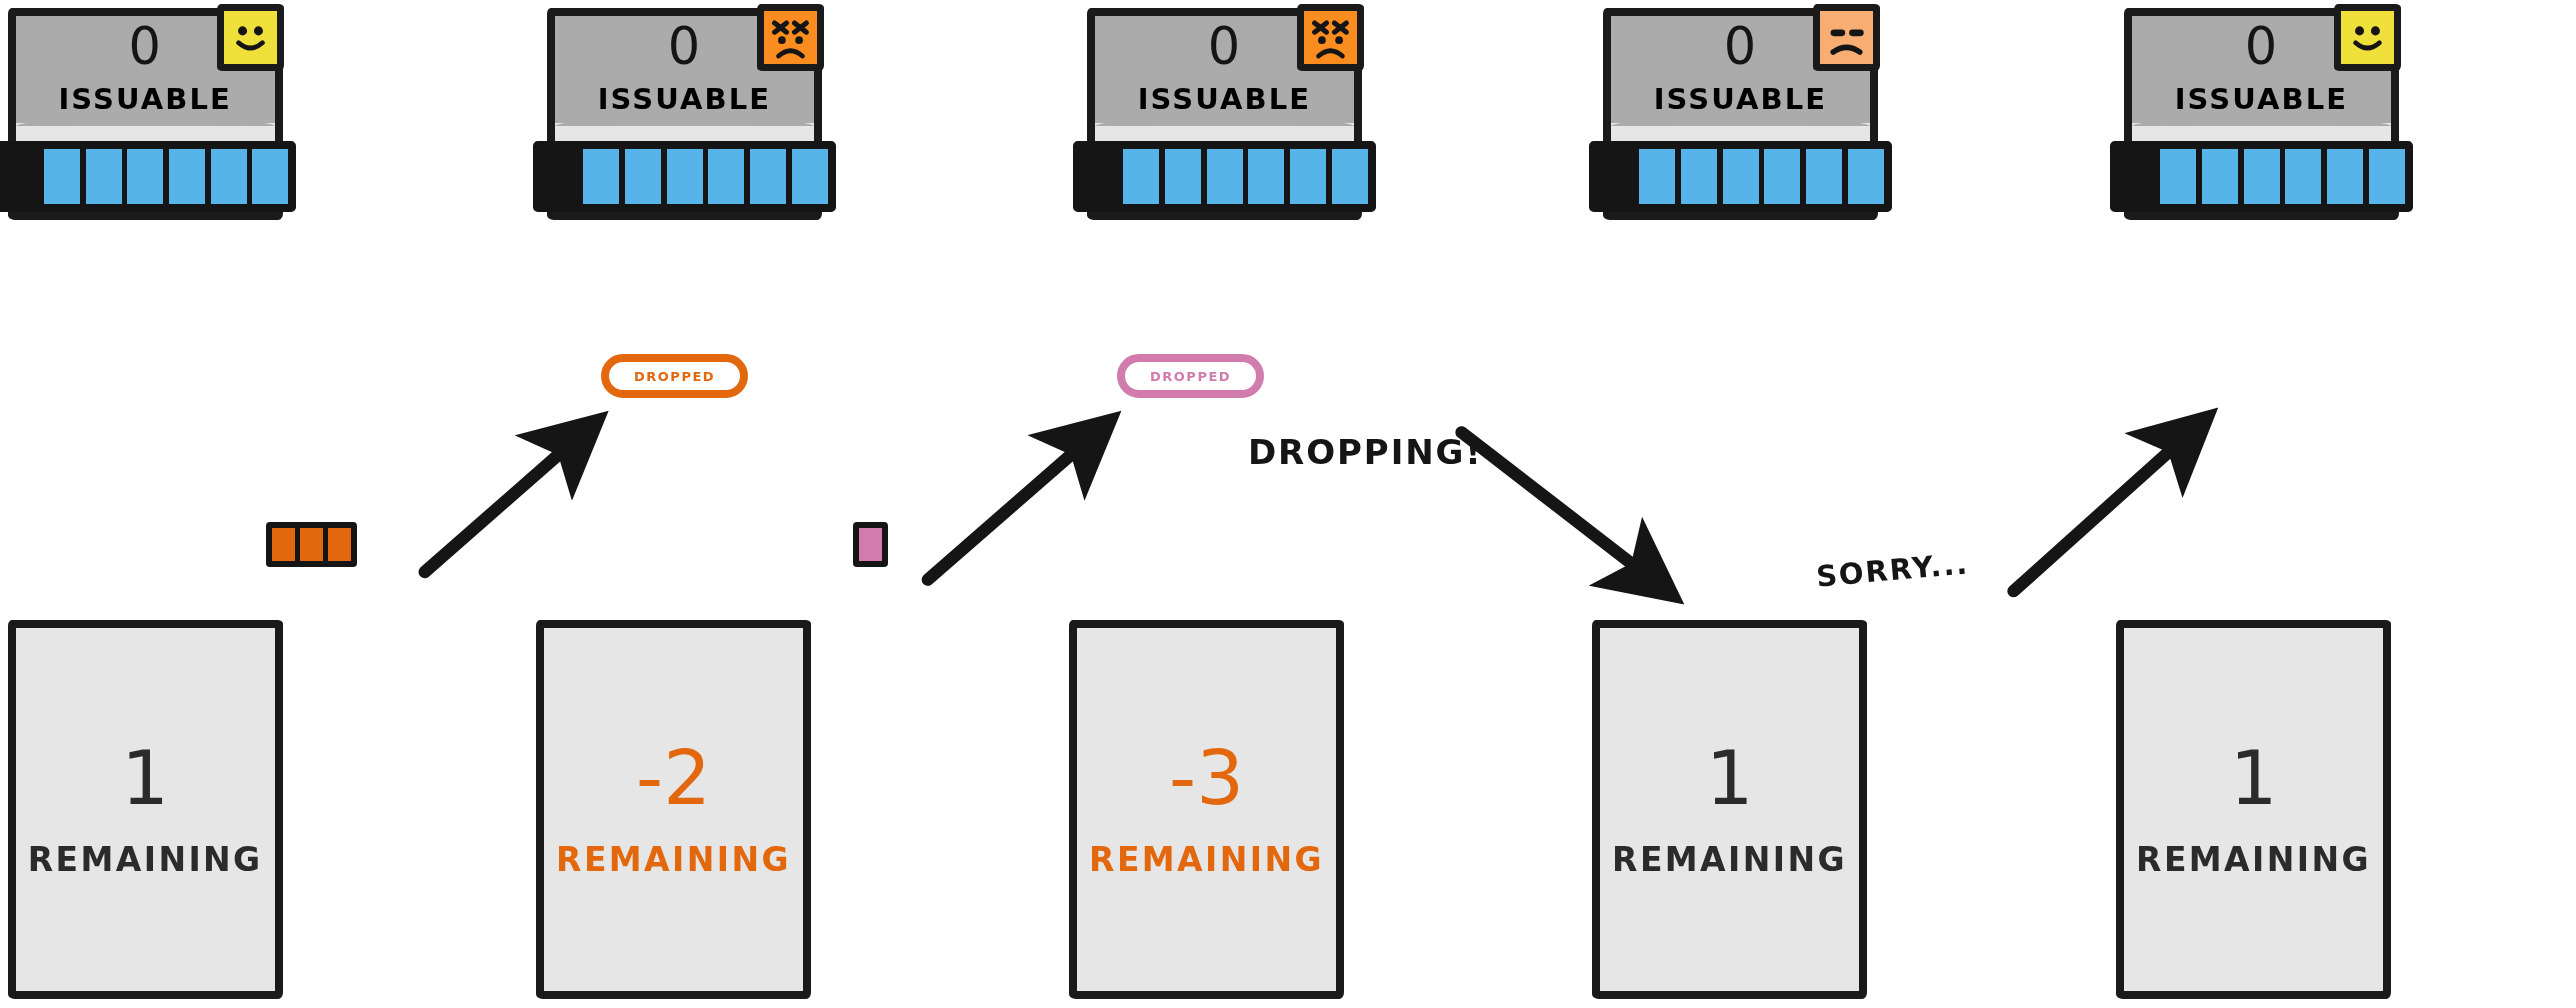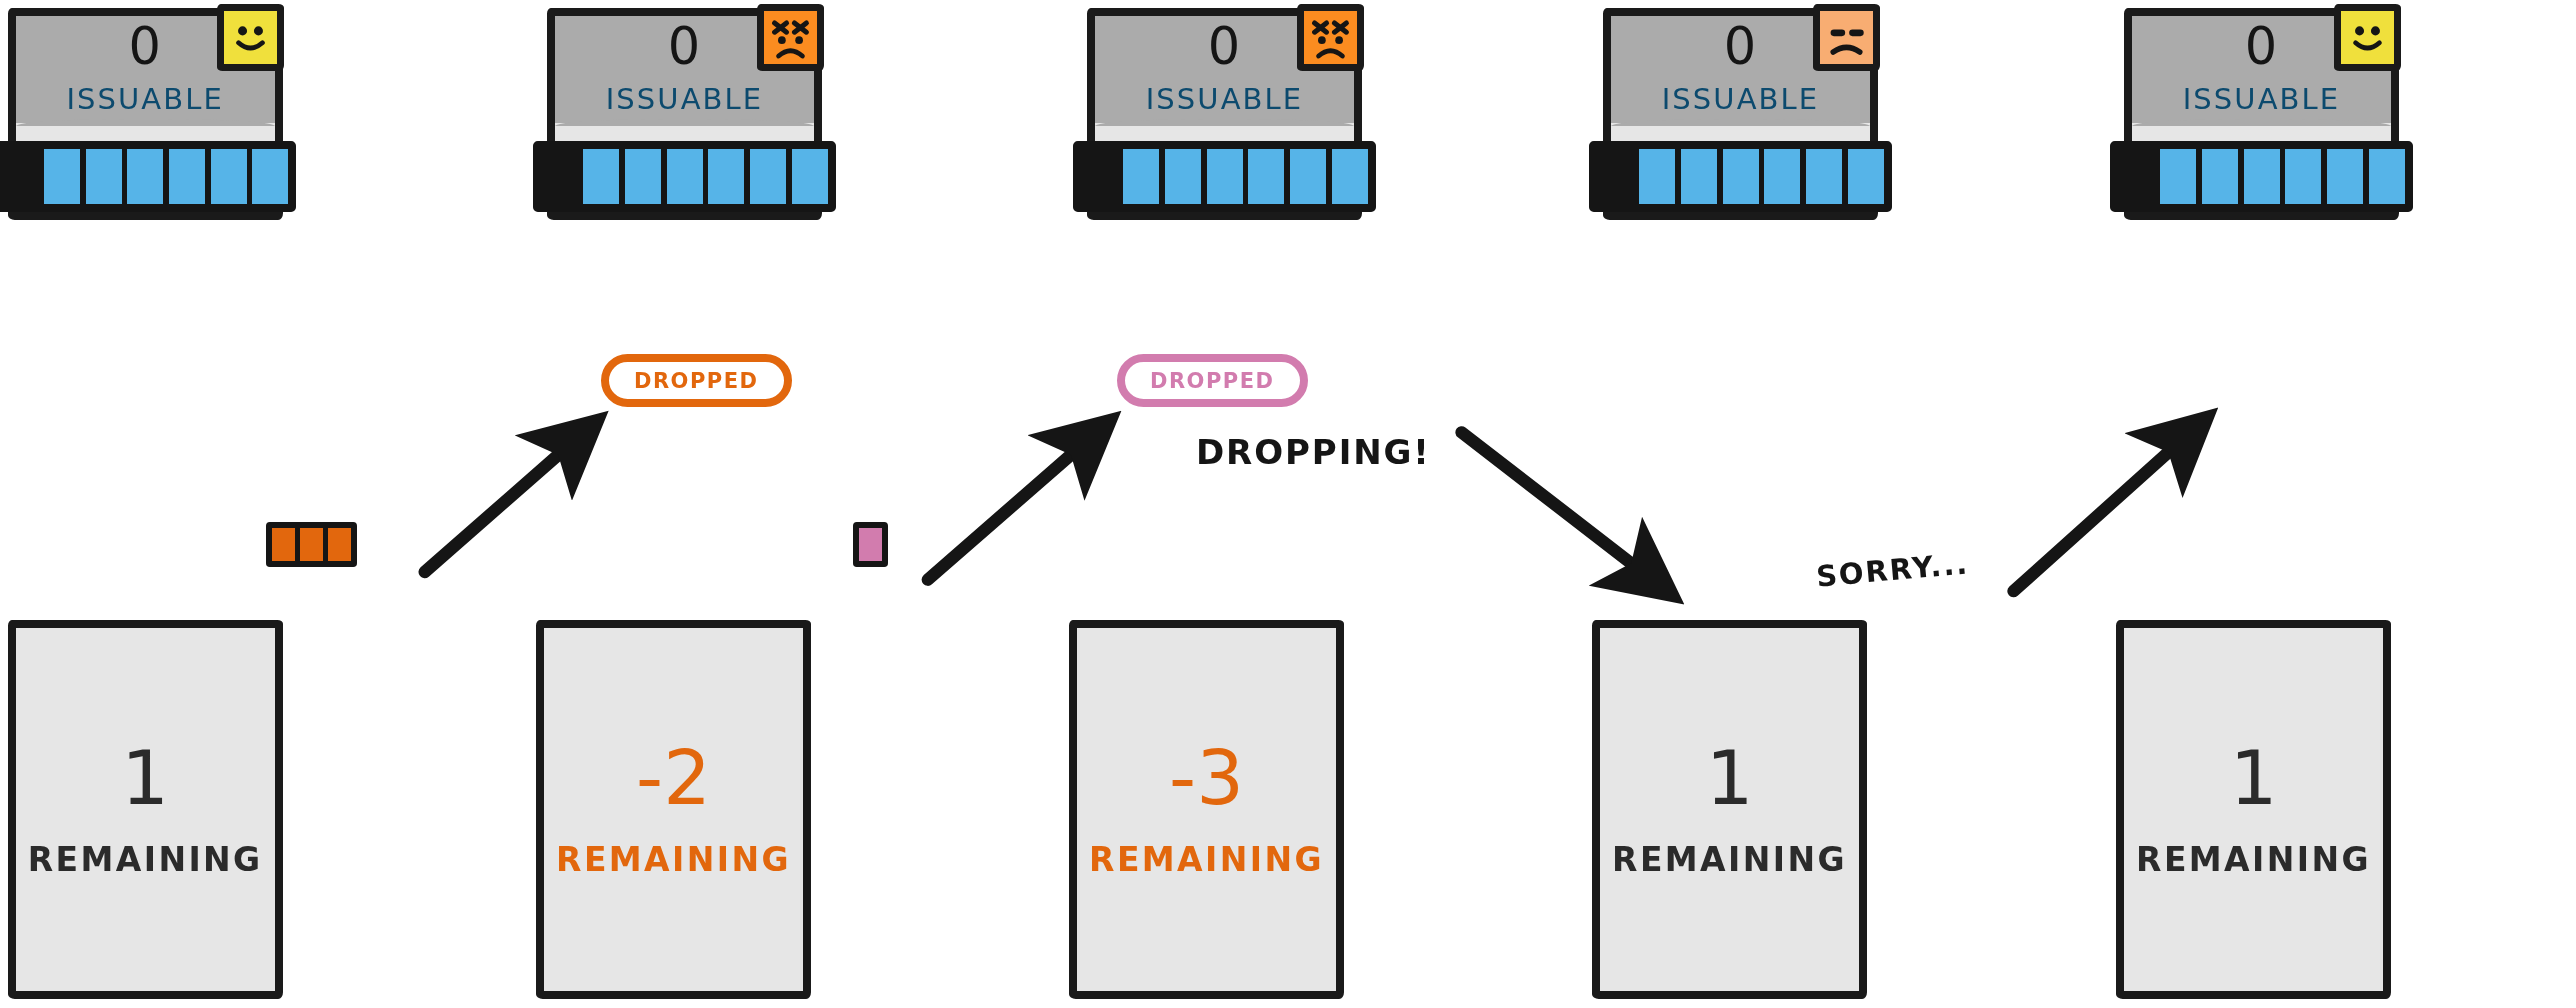--- a/index.html
+++ b/index.html
@@ -49,22 +49,22 @@
     font-family: "DejaVu Sans", sans-serif;
     font-size: 51px;
     font-weight: 400;
     color: #151515;
     line-height: 1;
     letter-spacing: 1px;
   }
   .head-label {
     font-family: "DejaVu Sans", sans-serif;
     font-size: 29px;
-    font-weight: 400;
-    color: #0c4a6e;
+    font-weight: 700;
+    color: #000000;
     letter-spacing: 2.1px;
     margin-top: 9.6px;
   }
   .mood {
     position: absolute;
     top: -11.5px;
     right: -9.6px;
     width: 67px; height: 67px;
     border: 7.7px solid #1a1a1a;
     border-radius: 3.8px 5.7px 3.8px 5.7px / 5.7px 3.8px 5.7px 3.8px;
@@ -97,21 +97,21 @@
   .slot.filled { background: #56b4e8; }
   .slot.empty  { background: transparent; }
 
   
   .dropped-badge {
     position: absolute;
     display: flex;
     align-items: center;
     justify-content: center;
     font-family: "DejaVu Sans", sans-serif;
-    font-size: 21px;
+    font-size: 13px;
     font-weight: 700;
     letter-spacing: 1.5px;
     padding: 6.7px 25px;
     border-radius: 38px;
     border: 8.6px solid;
     background: transparent;
     white-space: nowrap;
     z-index: 8;
   }
   .dropped-badge.orange { color:#e2670d; border-color:#e2670d; }
@@ -317,21 +317,21 @@
   <div class="chip-group" style="left:266px; top:522px;">
     <div class="chip orange"></div>
     <div class="chip orange"></div>
     <div class="chip orange"></div>
   </div>
 
   <div class="chip-group" style="left:853px; top:522px;">
     <div class="chip pink"></div>
   </div>
 
-  <div class="hand-label" style="left:1196px; top:432px; font-size:34px;">DROPPING!</div>
+  <div class="hand-label" style="left:1248px; top:432px; font-size:34px;">DROPPING!</div>
 
   <div class="hand-label" style="left:1816px; top:553px; font-size:29px; transform:rotate(-5deg);">SORRY...</div>
 
   <svg class="arrow-layer" viewBox="0 0 2693 1054">
     <defs>
       <marker id="ahead" markerWidth="7" markerHeight="7" refX="4" refY="3.5" orient="auto" markerUnits="strokeWidth">
         <path d="M0,0 L7,3.5 L0,7 L1.6,3.5 z" fill="#151515"></path>
       </marker>
     </defs>
 

